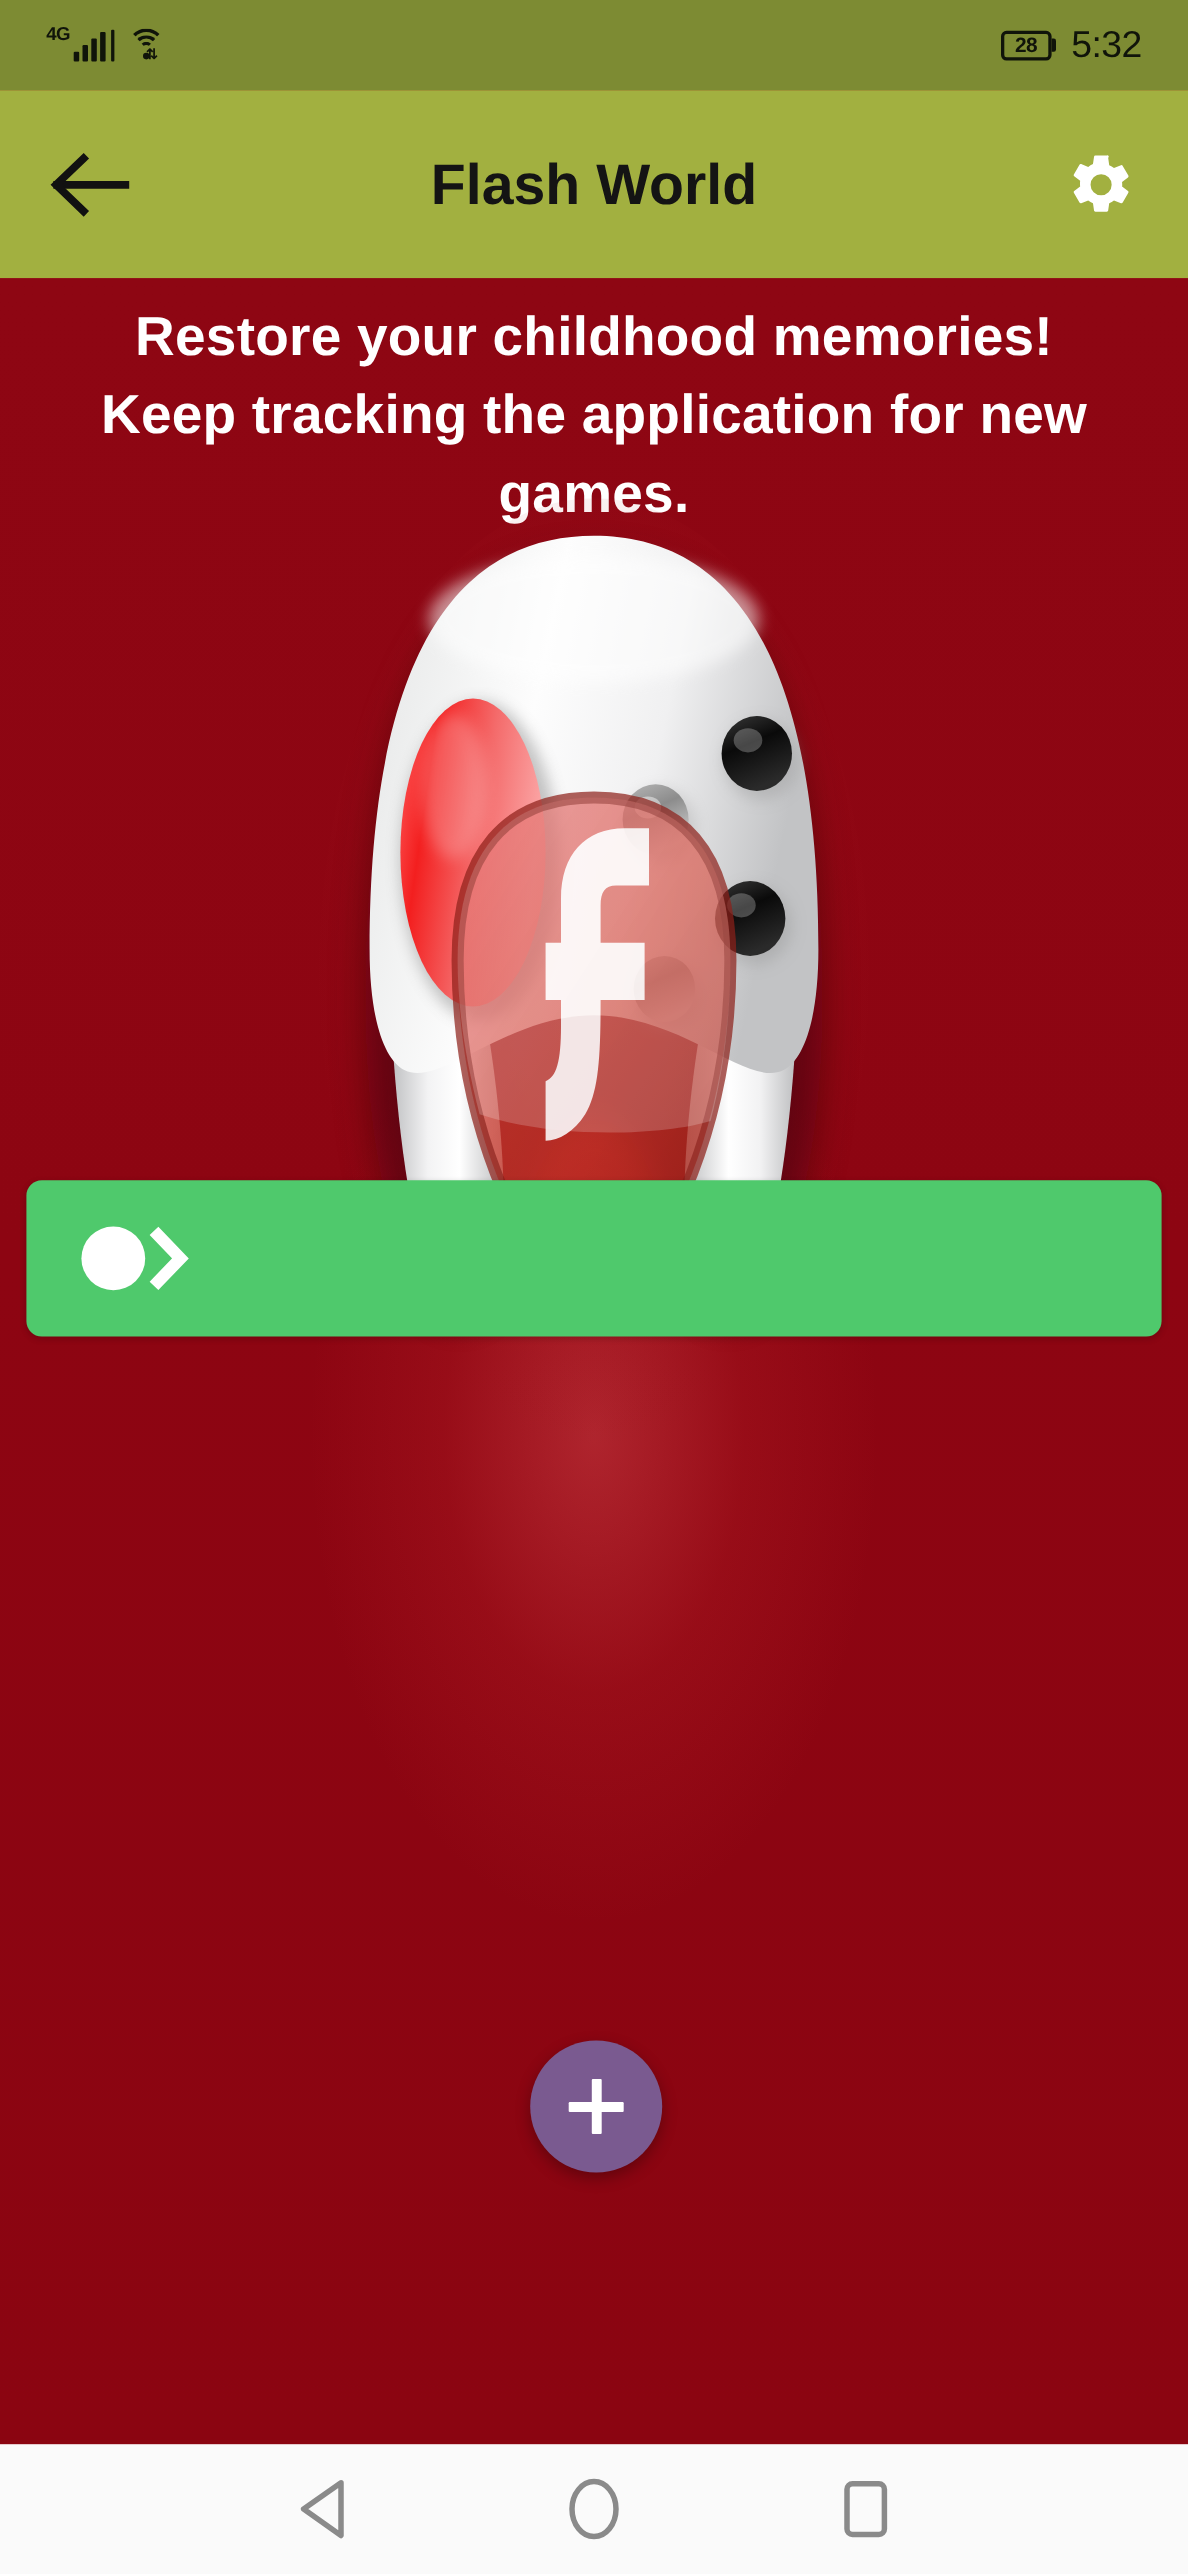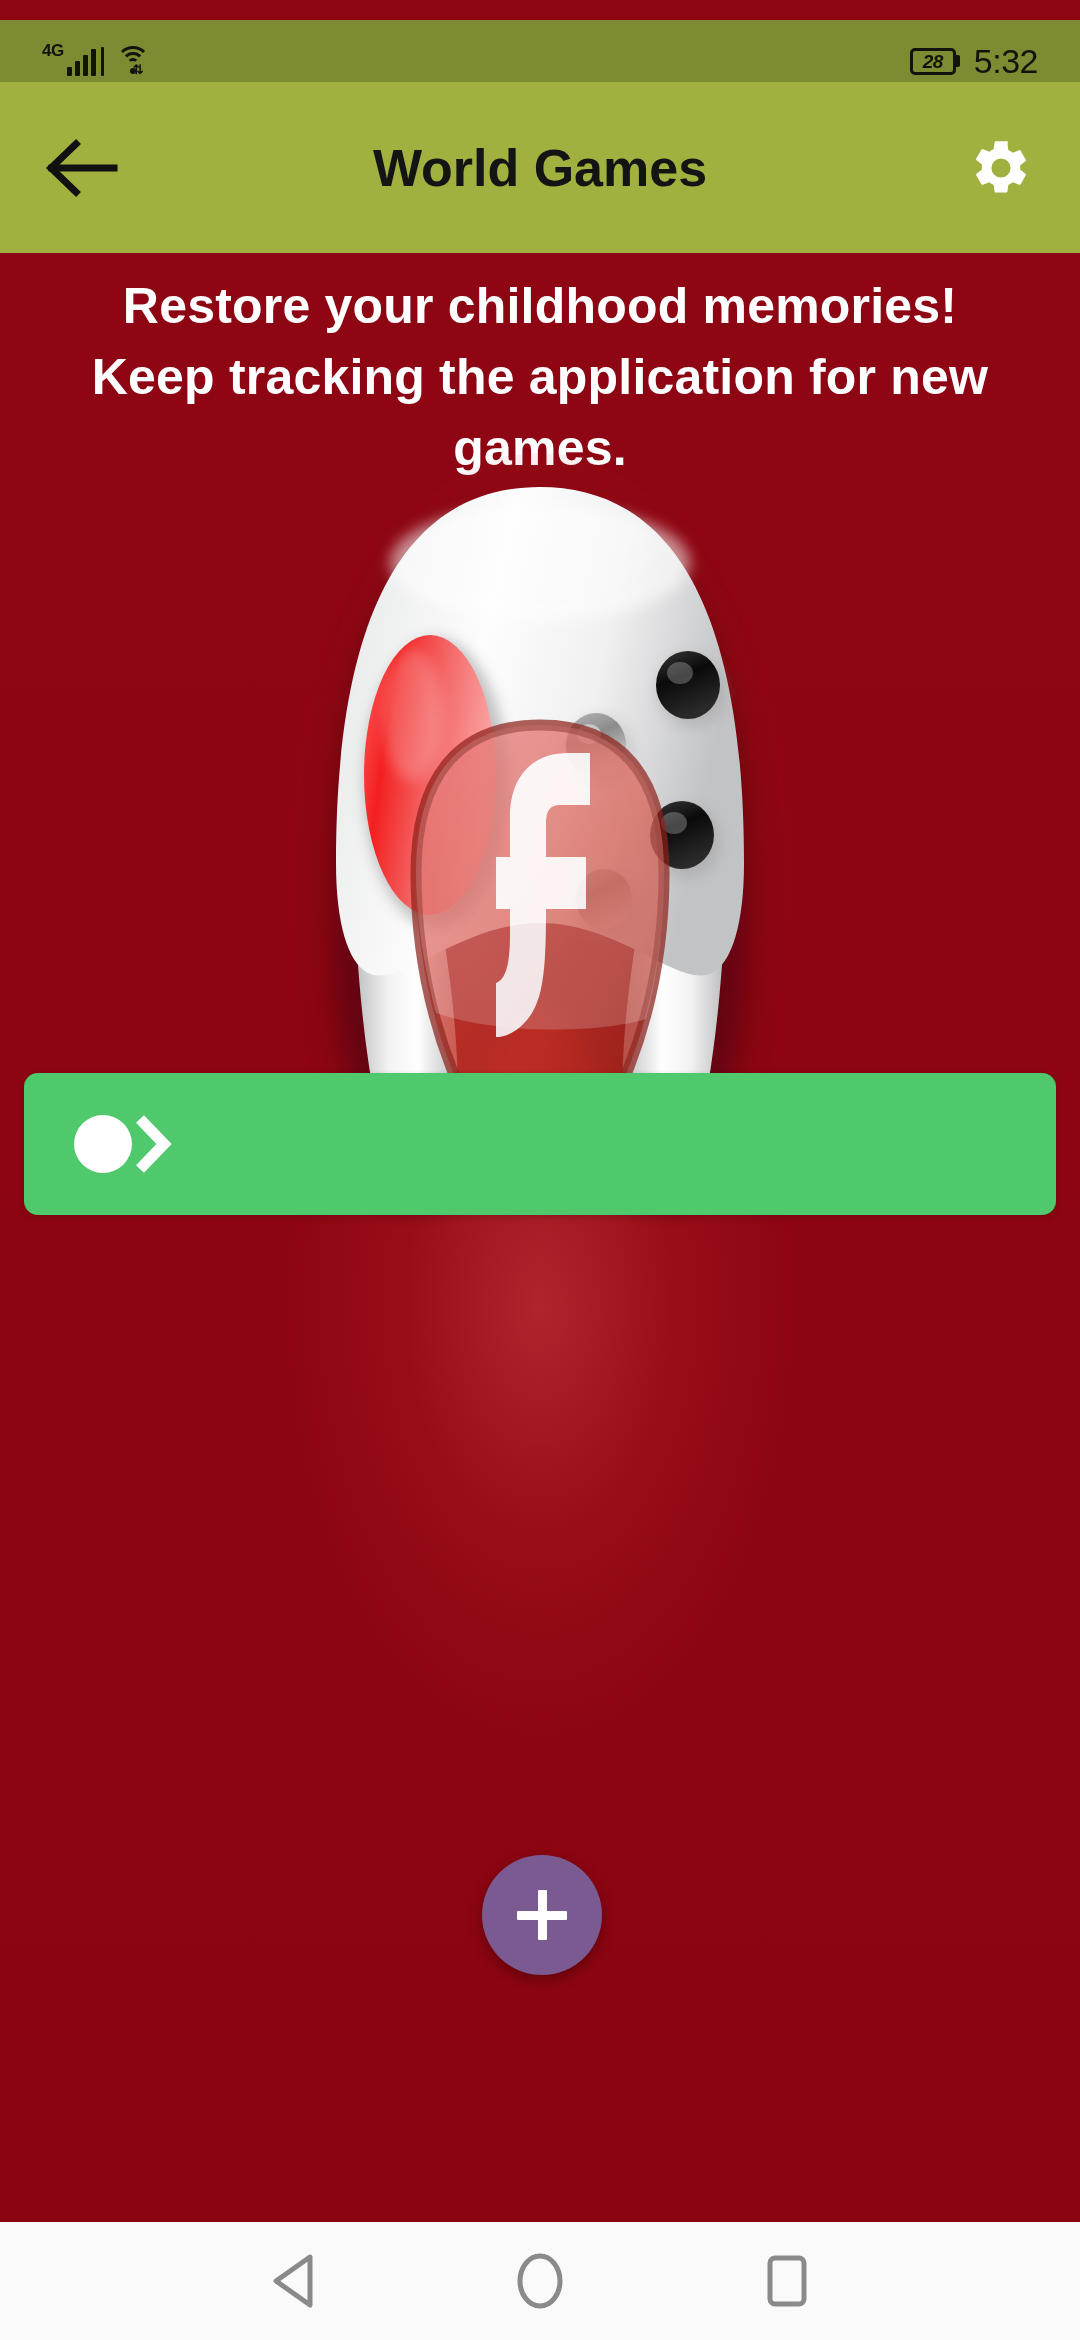--- a/index.html
+++ b/index.html
@@ -15,21 +15,20 @@
     overflow:hidden;
   }
 
   
   #status-bar {
     position:absolute; left:0; top:0;
     width:1080px; height:82px;
     background:#7d8b33;
     display:flex; align-items:center;
     padding:0 42px;
-    margin-top:20px;
   }
   .status-left { display:flex; align-items:flex-end; gap:11px; }
   .status-right {
     margin-left:auto; display:flex; align-items:center; gap:9px;
   }
   .net-group { display:flex; align-items:flex-end; gap:3px; }
   .net-label {
     font-size:17px; font-weight:bold; color:#10140a;
     line-height:1; transform:translateY(-17px);
     letter-spacing:-0.5px;
@@ -59,21 +58,21 @@
   }
   .wifi .updown {
     position:absolute; right:-2px; bottom:0px;
     font-size:13px; color:#10140a; line-height:1; font-weight:bold;
     border:none; transform:none;
   }
 
   .battery {
     position:relative; width:46px; height:27px;
     border:3px solid #10140a; border-radius:5px;
-    display:flex; align-items:center; justify-content:center;font-style:italic;
+    display:flex; align-items:center; justify-content:center;
   }
   .battery .blevel {
     font-size:19px; font-weight:bold; color:#10140a; line-height:1;
     letter-spacing:-0.5px;
   }
   .battery:after {
     content:""; position:absolute; right:-7px; top:50%;
     transform:translateY(-50%);
     width:4px; height:12px; background:#10140a; border-radius:0 2px 2px 0;
   }
@@ -226,21 +225,21 @@
     </div>
   </div>
 
   <div id="app-bar">
     <div id="back-button">
       <svg width="74" height="60" viewBox="0 0 74 60">
         <path d="M8 30 L70 30" stroke="#111" stroke-width="7" stroke-linecap="square" fill="none"></path>
         <path d="M32 6 L7 30 L32 54" stroke="#111" stroke-width="7" stroke-linecap="square" stroke-linejoin="miter" fill="none"></path>
       </svg>
     </div>
-    <div id="app-title">World Games</div>
+    <div id="app-title">Flash World</div>
     <div id="settings-button">
       <svg width="64" height="64" viewBox="0 0 24 24">
         <path fill="#ffffff" d="M19.14 12.94a7.07 7.07 0 0 0 .06-.94 7.07 7.07 0 0 0-.06-.94l2.03-1.58a.49.49 0 0 0 .12-.61l-1.92-3.32a.48.48 0 0 0-.59-.22l-2.39.96a7.03 7.03 0 0 0-1.62-.94l-.36-2.54A.47.47 0 0 0 13.94 2h-3.88a.47.47 0 0 0-.47.41l-.36 2.54c-.59.24-1.13.56-1.62.94l-2.39-.96a.48.48 0 0 0-.59.22L2.71 8.47a.48.48 0 0 0 .12.61l2.03 1.58c-.04.31-.06.63-.06.94s.02.63.06.94l-2.03 1.58a.49.49 0 0 0-.12.61l1.92 3.32c.12.22.38.3.59.22l2.39-.96c.5.38 1.03.7 1.62.94l.36 2.54c.04.24.24.41.47.41h3.88c.24 0 .44-.17.47-.41l.36-2.54c.59-.24 1.13-.56 1.62-.94l2.39.96c.22.08.47 0 .59-.22l1.92-3.32a.48.48 0 0 0-.12-.61l-2.03-1.58zM12 15.6A3.6 3.6 0 1 1 12 8.4a3.6 3.6 0 0 1 0 7.2z"></path>
       </svg>
     </div>
   </div>
 
   <div id="content">
 
     <div id="tagline">Restore your childhood memories! Keep tracking the application for new games.</div>

